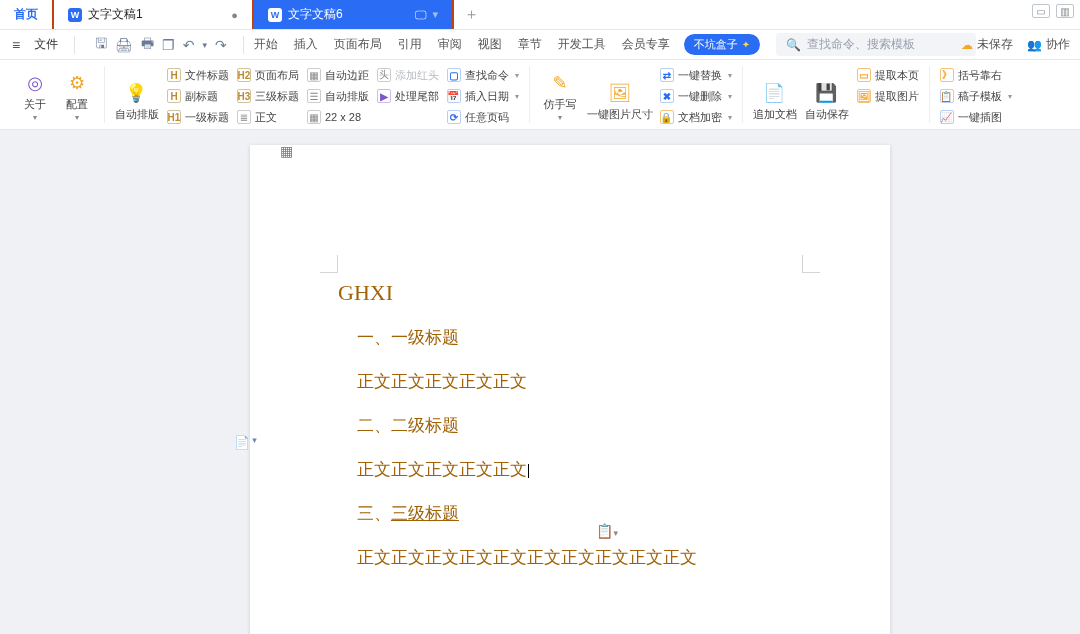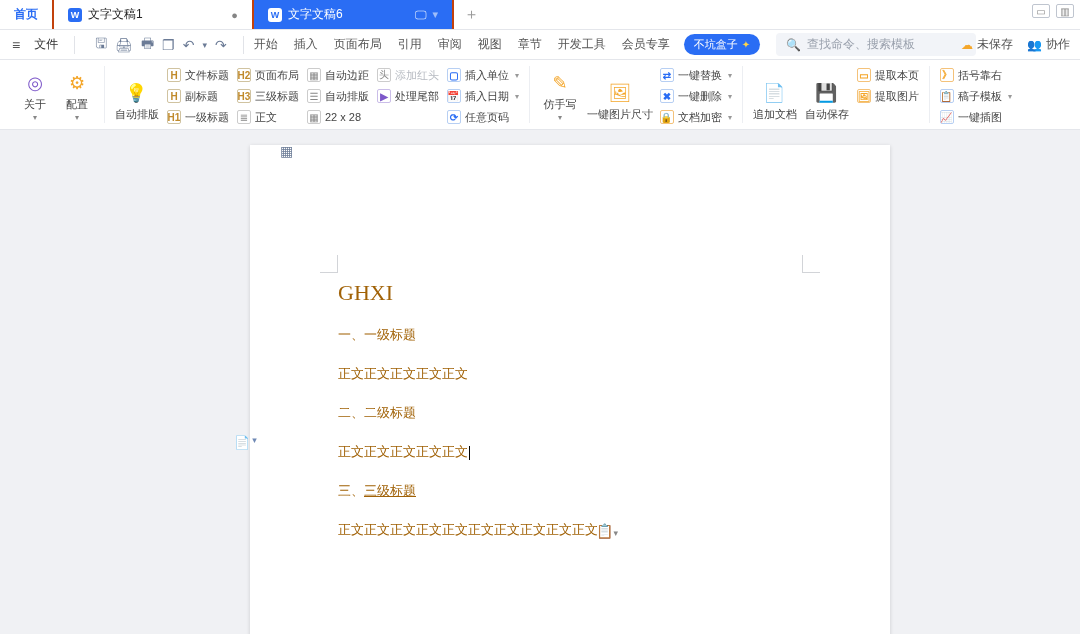--- a/index.html
+++ b/index.html
@@ -54,21 +54,21 @@
   .smallbtn .si.orange { border-color: #f4c27a; color: #f4a62a; }
   .smallbtn.muted { color: #b7bbc2; }
   .smallbtn .dd { font-size: 8px; color: #999; margin-left: 2px; }
 
   
   .workspace { position: relative; height: 504px; background: #f0f1f4; overflow: hidden; }
   .page { position: absolute; left: 250px; top: 15px; width: 640px; height: 620px; background: #fff; box-shadow: 0 1px 4px rgba(0,0,0,.15); }
   .anchor { position: absolute; left: 30px; top: -2px; width: 14px; height: 14px; color: #6b7b96; font-size: 14px; }
   .content { position: absolute; left: 88px; top: 135px; right: 80px; font-family: "SimSun", serif; color: #a16207; }
   .content .title { font-family: Georgia, serif; font-size: 22px; margin-bottom: 20px; }
-  .content .line { font-size: 13px; margin-bottom: 21px; }
+  .content .line { font-size: 17px; margin-bottom: 21px; margin-left: 19px; }
   .content .sub.underline { text-decoration: underline; }
   .corner { position: absolute; width: 18px; height: 18px; border-color: #d2d4d8; }
   .corner.tl { left: 70px; top: 110px; border-bottom: 1px solid #d2d4d8; border-right: 1px solid #d2d4d8; }
   .corner.tr { right: 70px; top: 110px; border-bottom: 1px solid #d2d4d8; border-left: 1px solid #d2d4d8; }
   .cursor-bar { display: inline-block; width: 1px; height: 14px; background: #000; vertical-align: middle; margin-left: 1px; }
   .paste-ico { position: absolute; left: 346px; top: 378px; color: #3a6fb7; font-size: 14px; }
   .side-ico { position: absolute; left: -16px; top: 290px; color: #6f89b5; font-size: 13px; display: flex; gap: 2px; }
 </style>
 </head>
 <body>
@@ -208,21 +208,21 @@
           <span>添加红头</span>
         </div>
       <div class="smallbtn">
           <span class="si purple">▶</span>
           <span>处理尾部</span>
         </div>
     </div>
     <div class="col">
       <div class="smallbtn">
           <span class="si blue">▢</span>
-          <span>插入单位</span>
+          <span>查找命令</span>
           <span class="dd">▾</span>
         </div>
       <div class="smallbtn">
           <span class="si blue">📅</span>
           <span>插入日期</span>
           <span class="dd">▾</span>
         </div>
       <div class="smallbtn">
           <span class="si blue">⟳</span>
           <span>任意页码</span>

